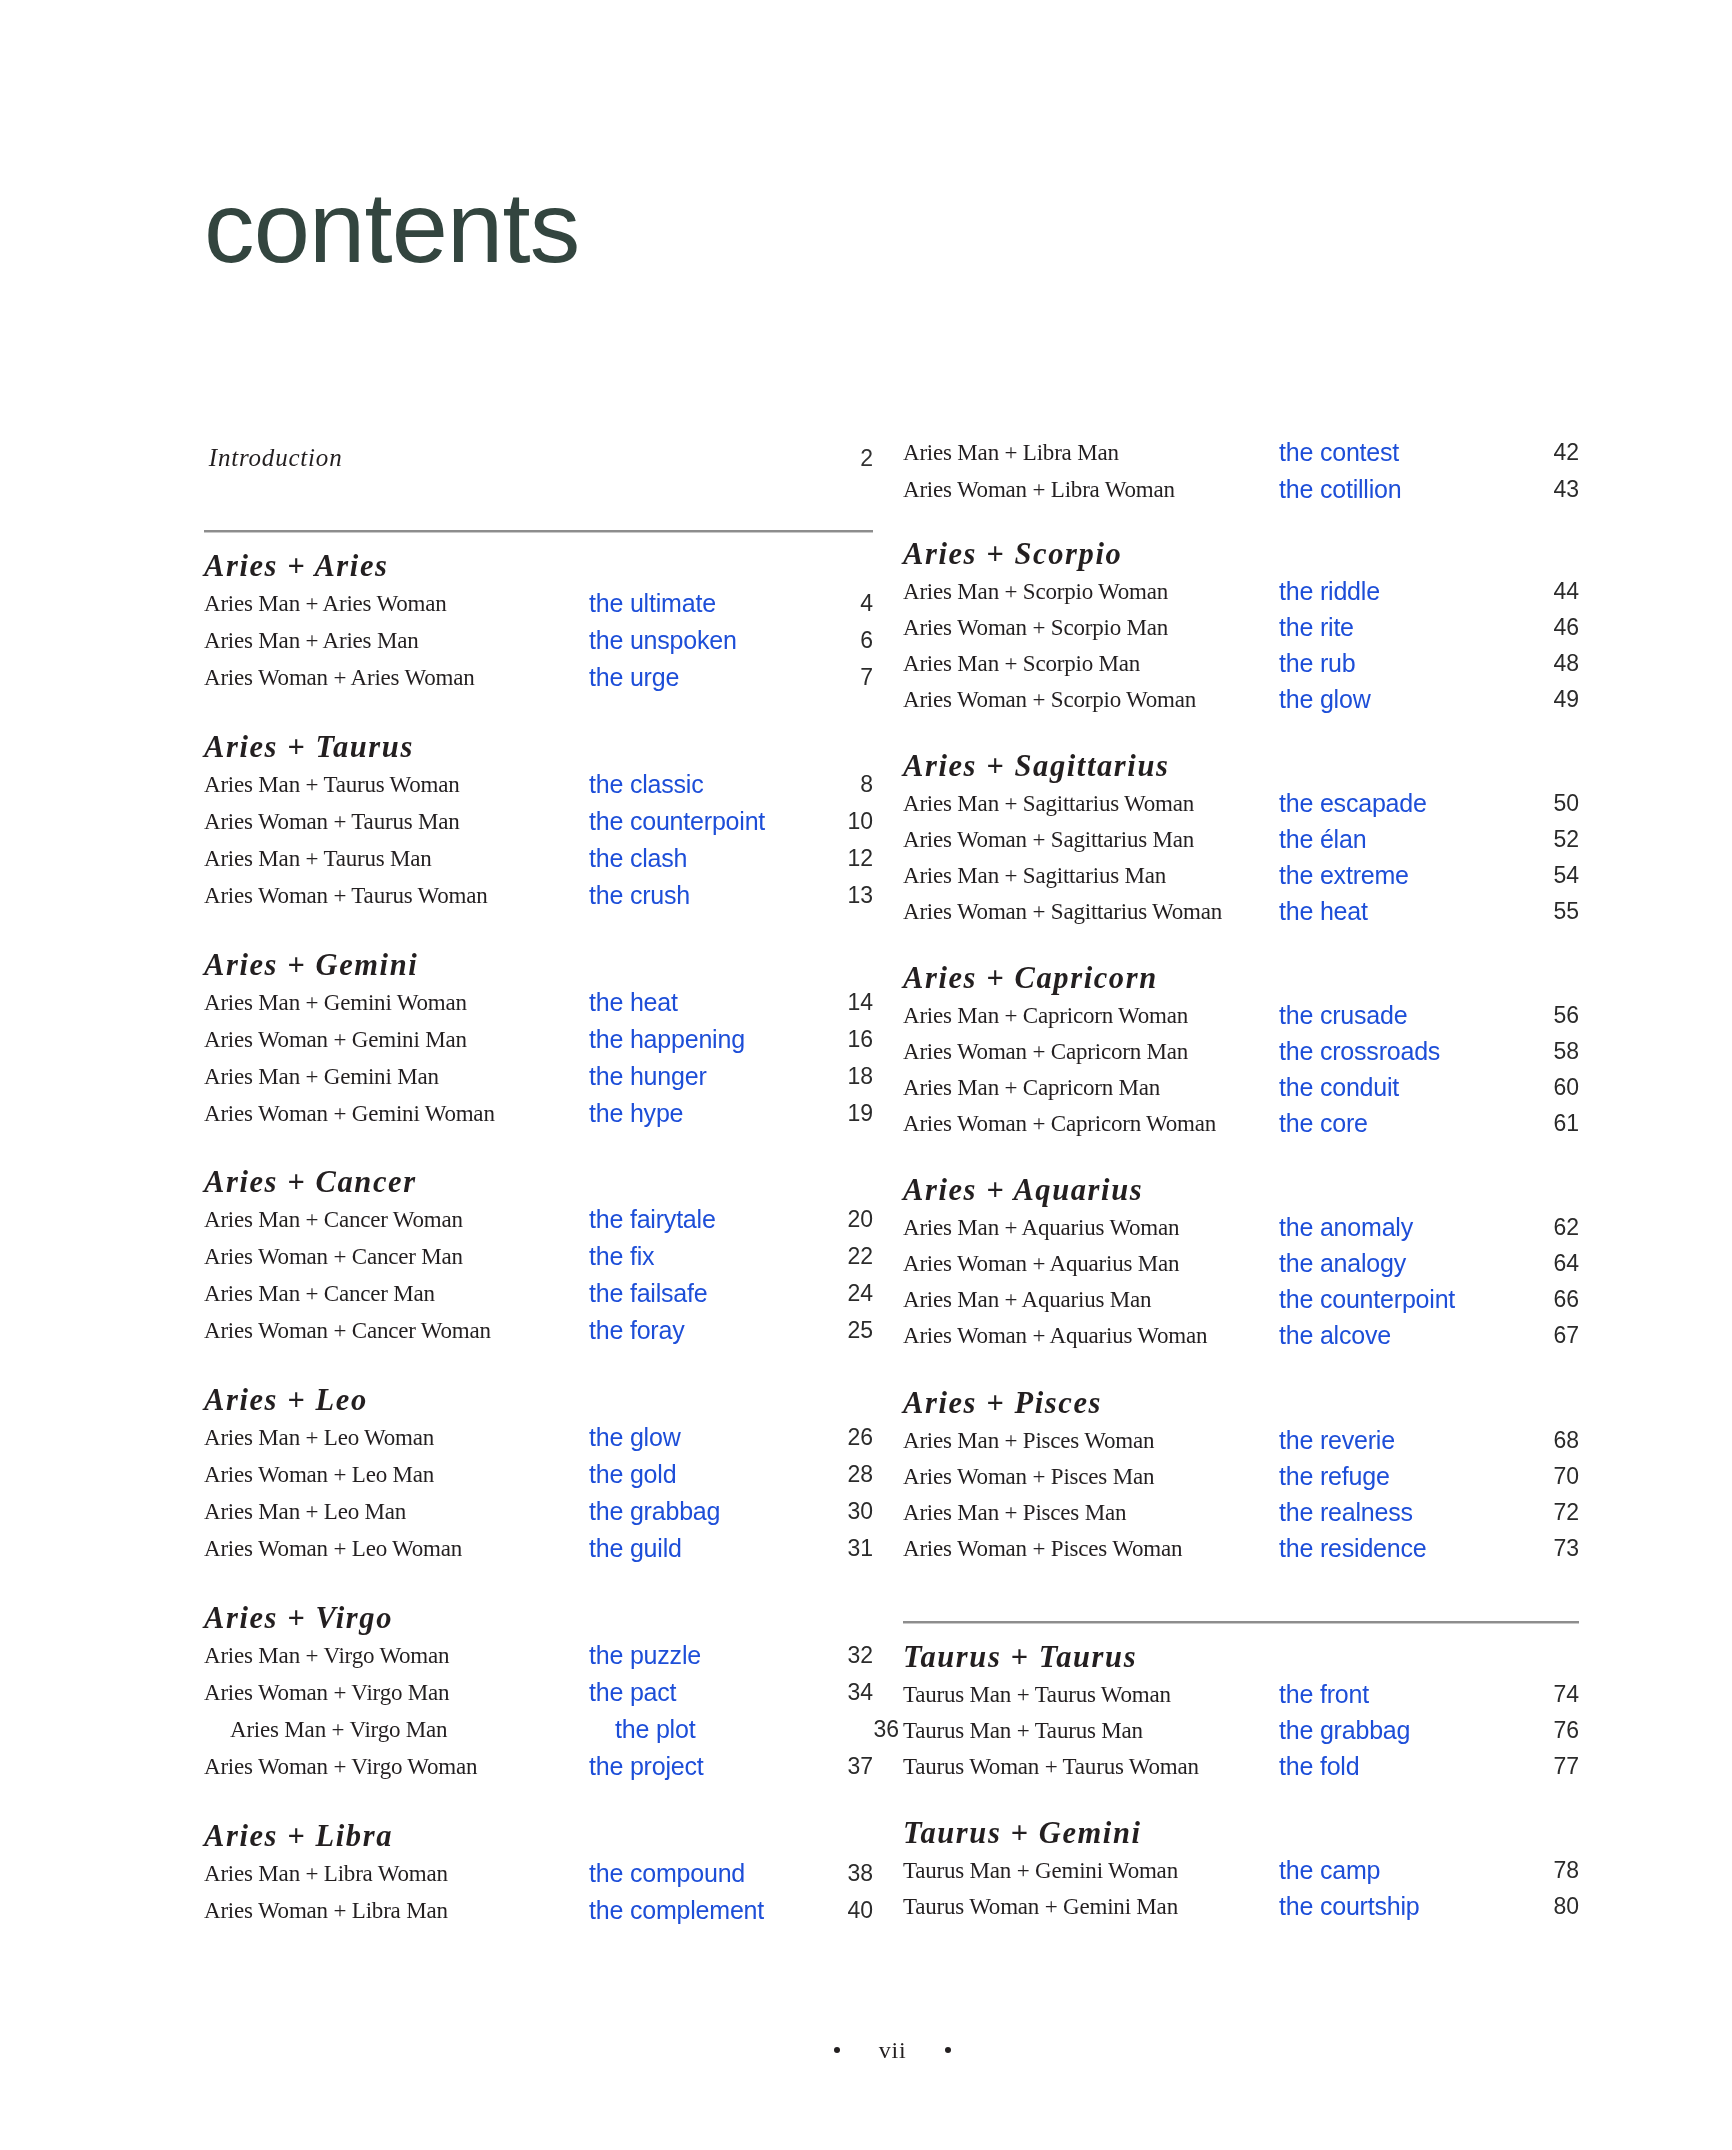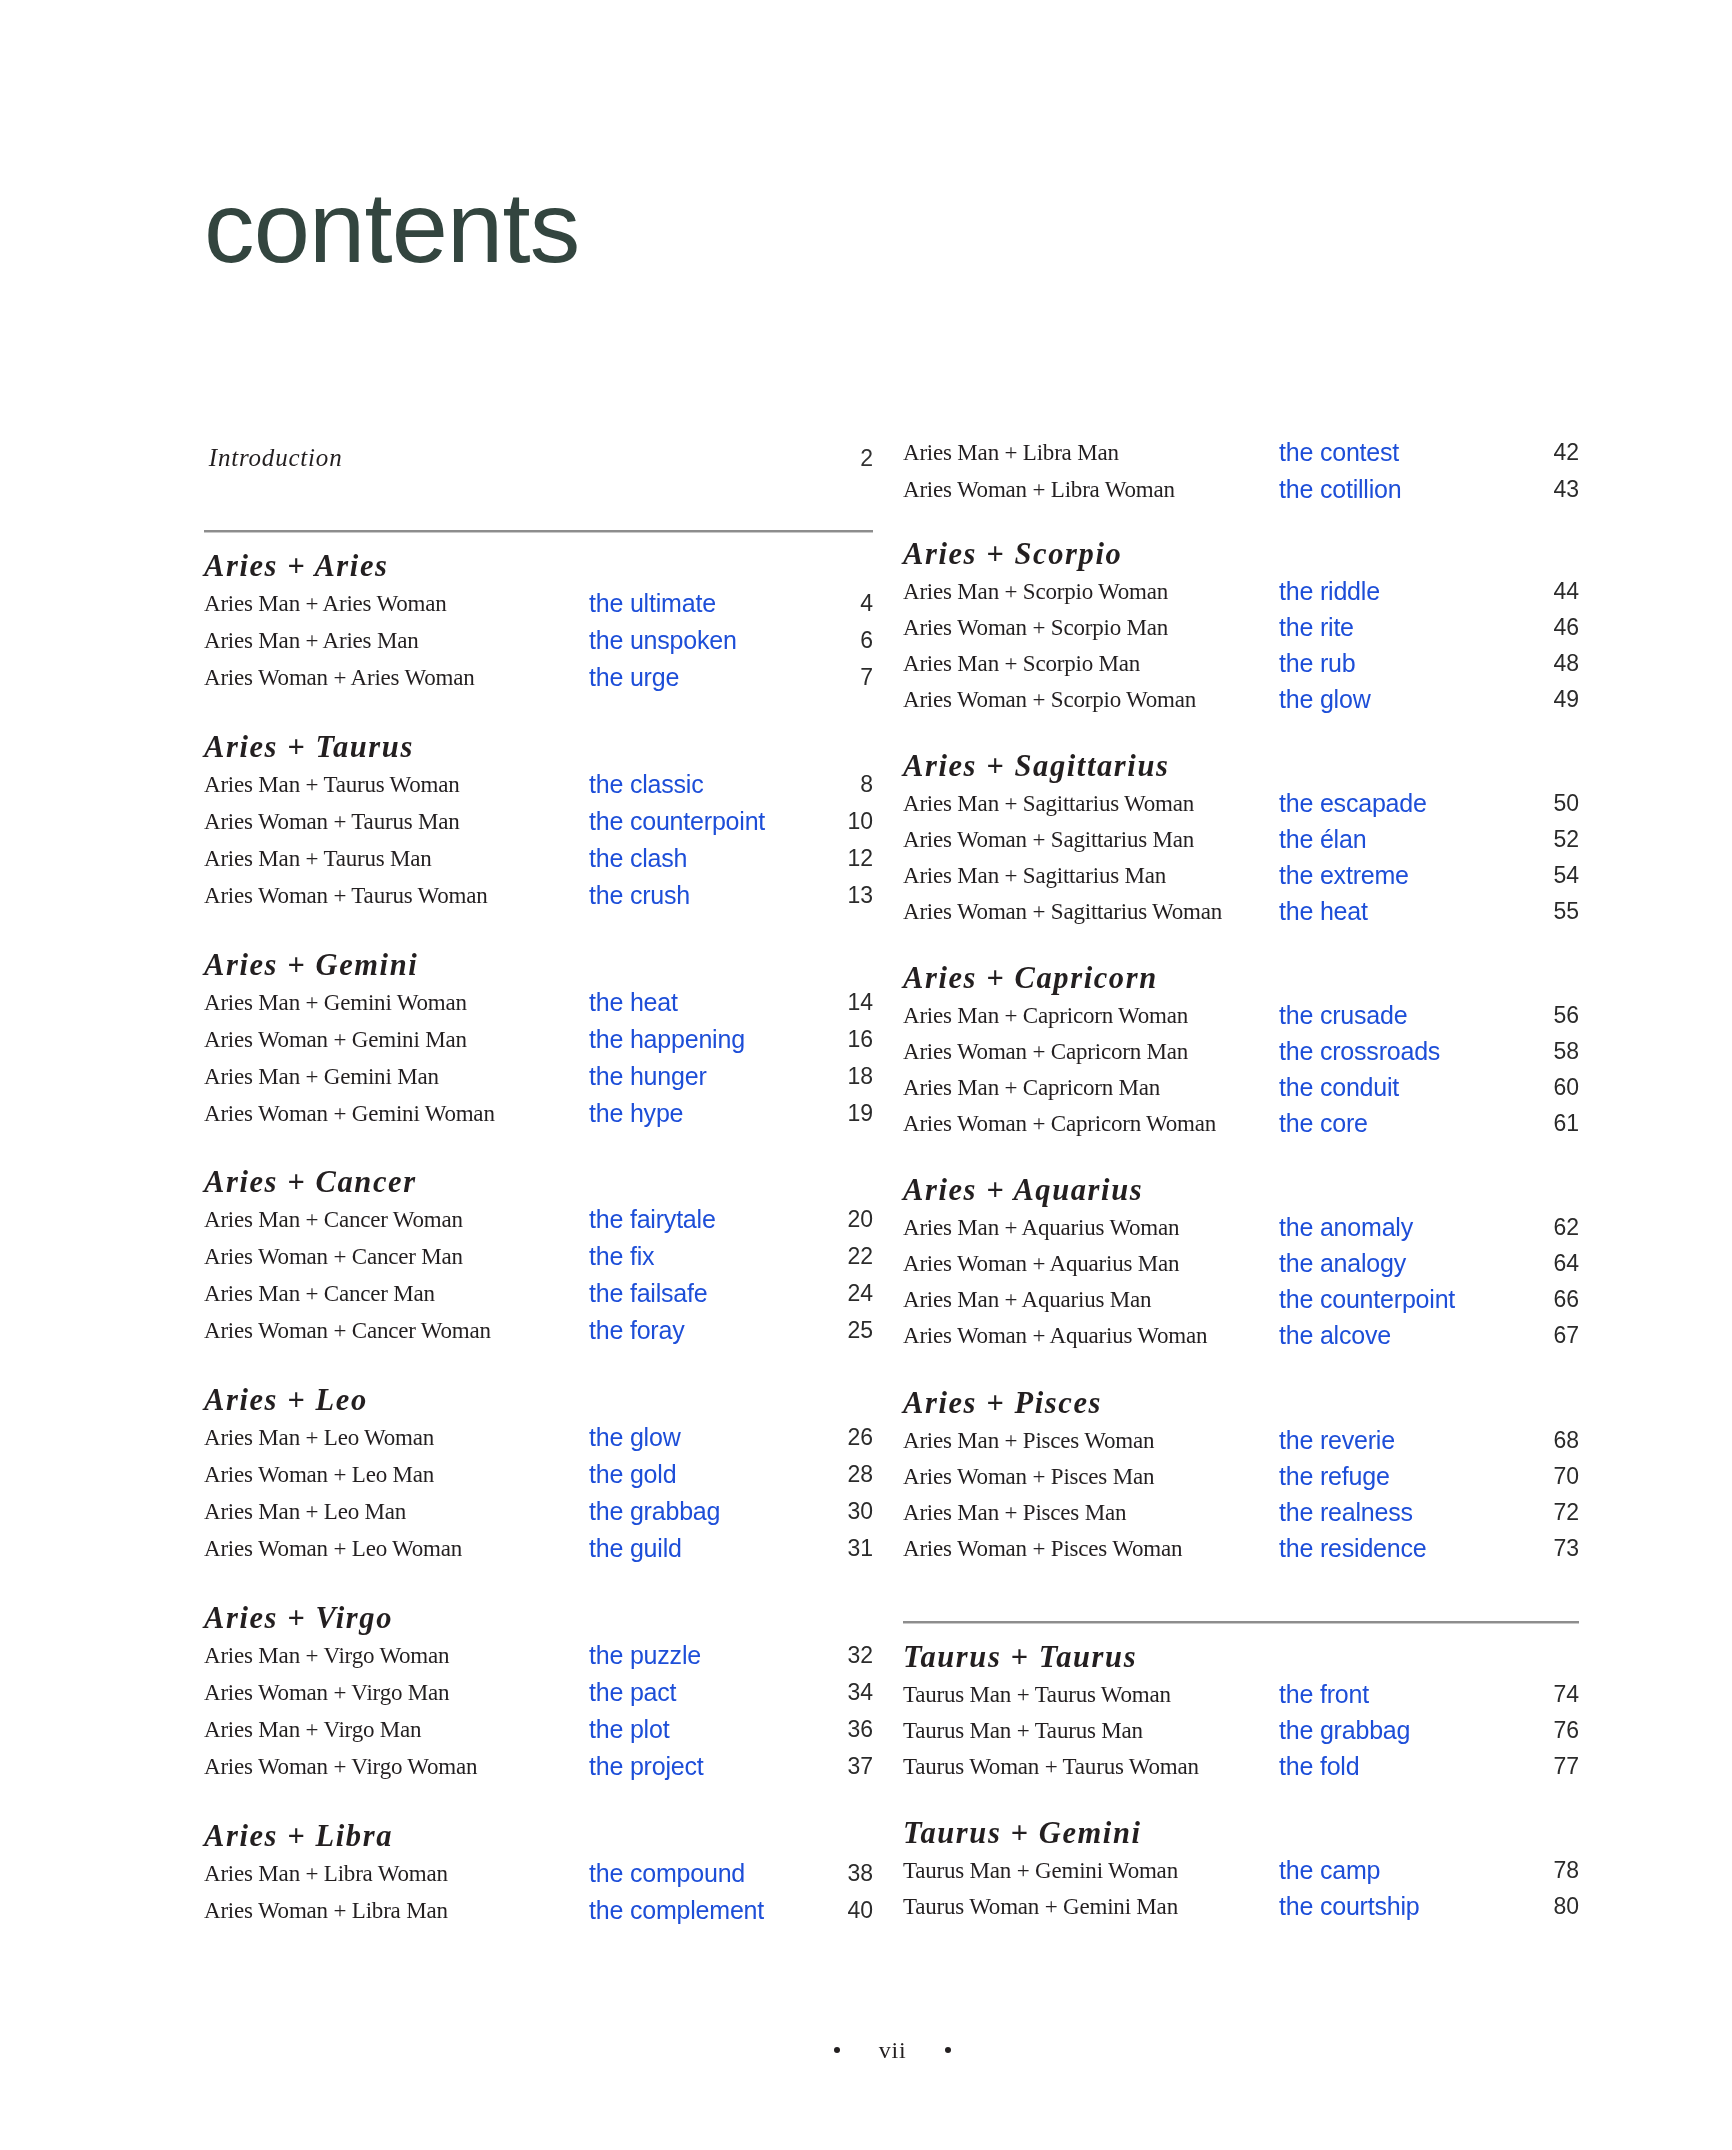--- a/index.html
+++ b/index.html
@@ -183,21 +183,21 @@
     <div class="row" style="top:39px;">
         <span class="pair">Aries Man + Virgo Woman</span>
         <span class="name">the puzzle</span>
         <span class="page">32</span>
       </div>
     <div class="row" style="top:76px;">
         <span class="pair">Aries Woman + Virgo Man</span>
         <span class="name">the pact</span>
         <span class="page">34</span>
       </div>
-    <div class="row" style="top:113px;">
+    <div class="row" style="top:113px;margin-left:26px;">
         <span class="pair">Aries Man + Virgo Man</span>
         <span class="name">the plot</span>
         <span class="page">36</span>
       </div>
     <div class="row" style="top:150px;">
         <span class="pair">Aries Woman + Virgo Woman</span>
         <span class="name">the project</span>
         <span class="page">37</span>
       </div>
   </div>

